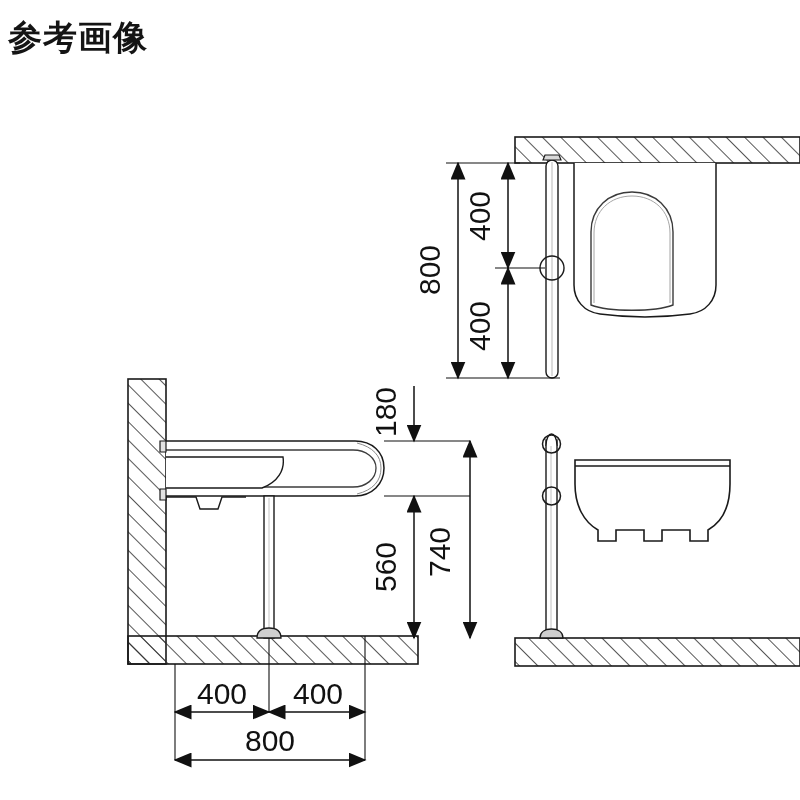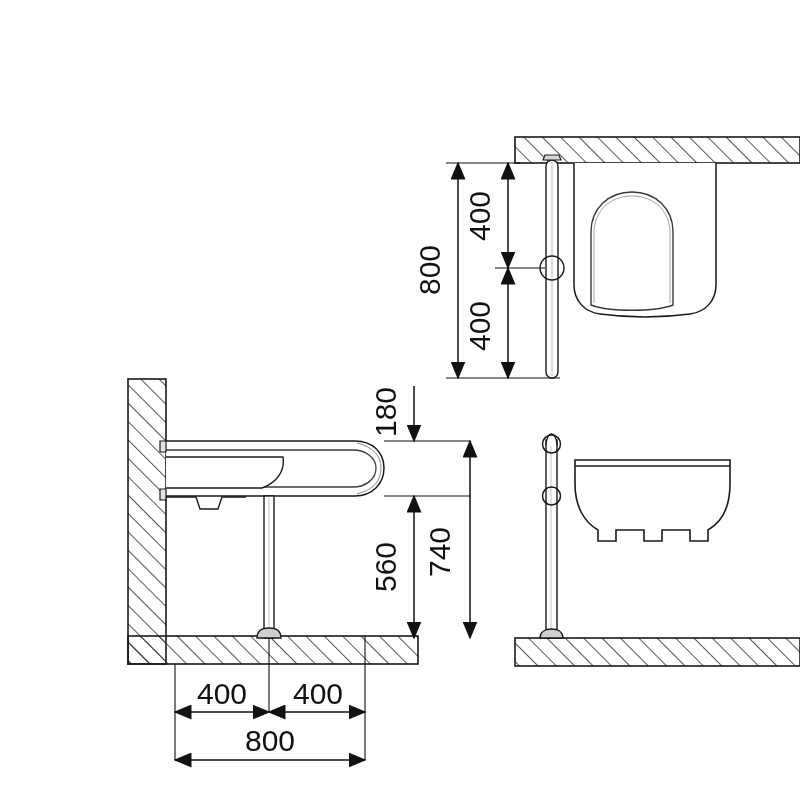--- a/index.html
+++ b/index.html
@@ -49,20 +49,21 @@
     font-family: "Liberation Sans", sans-serif;
     font-size: 30px;
     fill: #111111;
   }
 </style>
 </head>
 <body>
 
 <div id="stage">
 
+  <div class="title">参考画像</div>
 
   <svg class="drawing" viewBox="0 0 800 800">
     <defs>
       <pattern id="hatch45" width="13" height="13" patternUnits="userSpaceOnUse" patternTransform="rotate(-45)">
         <line x1="0" y1="0" x2="0" y2="13" stroke="#2b2b2b" stroke-width="1.6"></line>
       </pattern>
       <marker id="arrIn" markerWidth="12" markerHeight="10" refX="11" refY="5" orient="auto">
         <path d="M0,0 L12,5 L0,10 Z" fill="#111111"></path>
       </marker>
       <marker id="arrOut" markerWidth="12" markerHeight="10" refX="1" refY="5" orient="auto">

